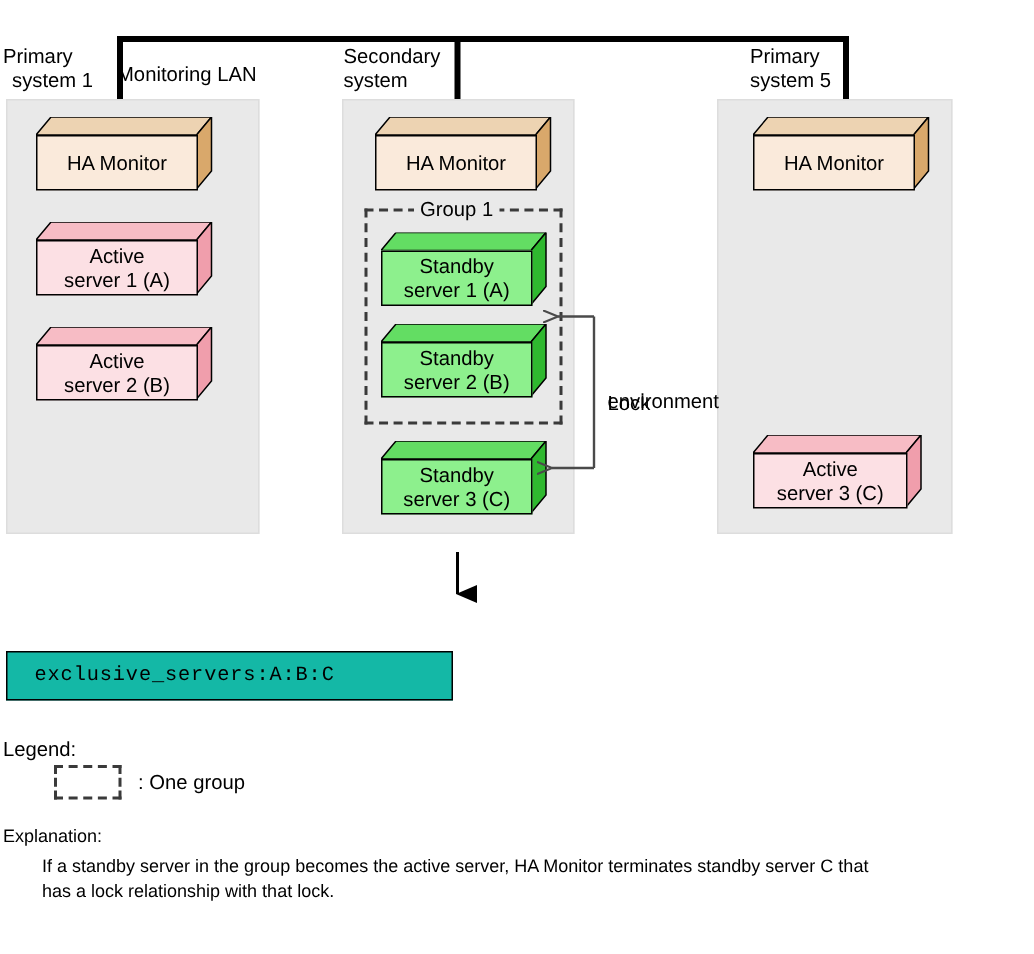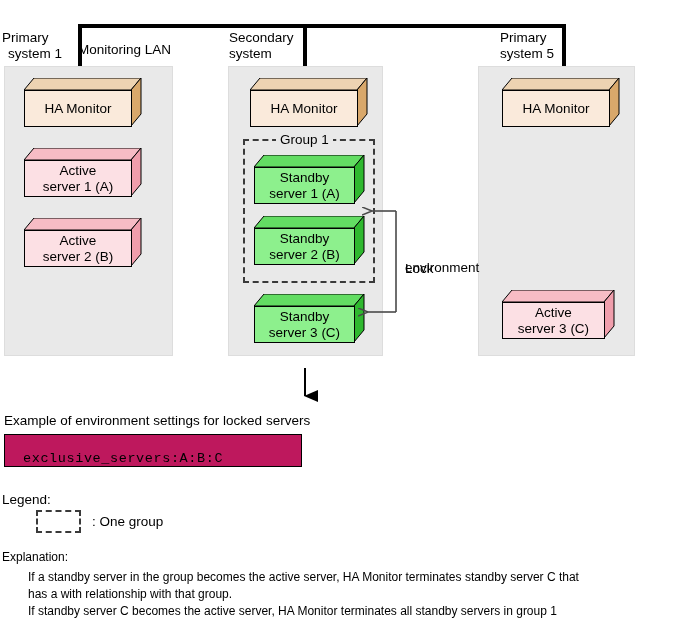--- a/index.html
+++ b/index.html
@@ -98,23 +98,23 @@
     border: 2px dashed #3a3a3a;
     box-sizing: border-box;
     background: #fff;
   }
 
   
   .config-box {
     position: absolute;
     border: 1.5px solid #000;
     box-sizing: border-box;
-    background: #be185d;
+    background: #14b8a6;
     display: flex;
-    align-items: flex-end;
+    align-items: center;
   }
   .config-text {
     font-family: "Liberation Mono", monospace;
     font-size: 13.5px;
     letter-spacing: 0.6px;
     padding-left: 18px;
     color: #000;
     white-space: pre;
   }
 
@@ -325,27 +325,25 @@
       <path d="M396,211 L396,312" stroke="#4a4a4a" stroke-width="1.6" fill="none"></path>
       <path d="M396,211 L372,211" stroke="#4a4a4a" stroke-width="1.6" fill="none" marker-end="url(#arrowLeft)"></path>
       <path d="M396,312 L368,312" stroke="#4a4a4a" stroke-width="1.6" fill="none" marker-end="url(#arrowLeft)"></path>
     </g>
 
     <g>
       <path d="M305,368 L305,396" stroke="#000" stroke-width="2" fill="none" marker-end="url(#arrowDown)"></path>
     </g>
   </svg>
 
-  <div class="txt" style="left:4px; top:413px;">Example of environment settings for locked servers</div>
   <div class="config-box" style="left:4px; top:434px; width:298px; height:33px;">
     <span class="config-text">exclusive_servers:A:B:C</span>
   </div>
 
   <div class="txt" style="left:2px; top:492px;">Legend:</div>
   <div class="legend-box" style="left:36px; top:510px; width:45px; height:23px;"></div>
   <div class="txt" style="left:92px; top:514px;">: One group</div>
 
   <div class="expl-line" style="left:2px; top:549px;">Explanation:</div>
   <div class="expl-line" style="left:28px; top:569px;">If a standby server in the group becomes the active server, HA Monitor terminates standby server C that</div>
-  <div class="expl-line" style="left:28px; top:586px;">has a with relationship with that group.</div>
-  <div class="expl-line" style="left:28px; top:603px;">If standby server C becomes the active server, HA Monitor terminates all standby servers in group 1</div>
+  <div class="expl-line" style="left:28px; top:586px;">has a lock relationship with that lock.</div>
 
 </div>
 
 </body></html>

